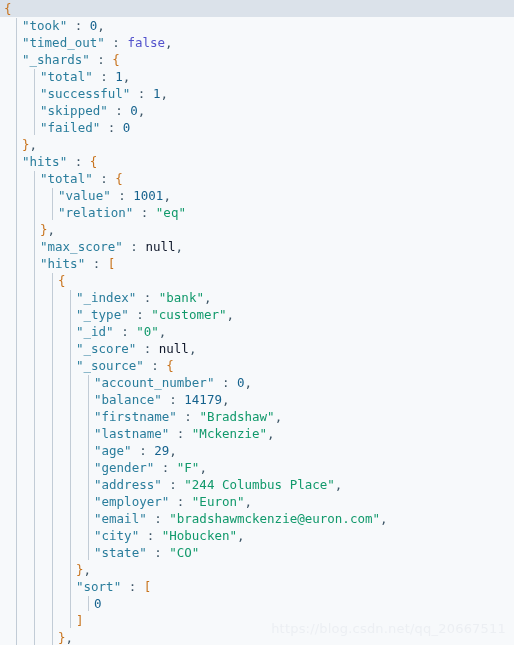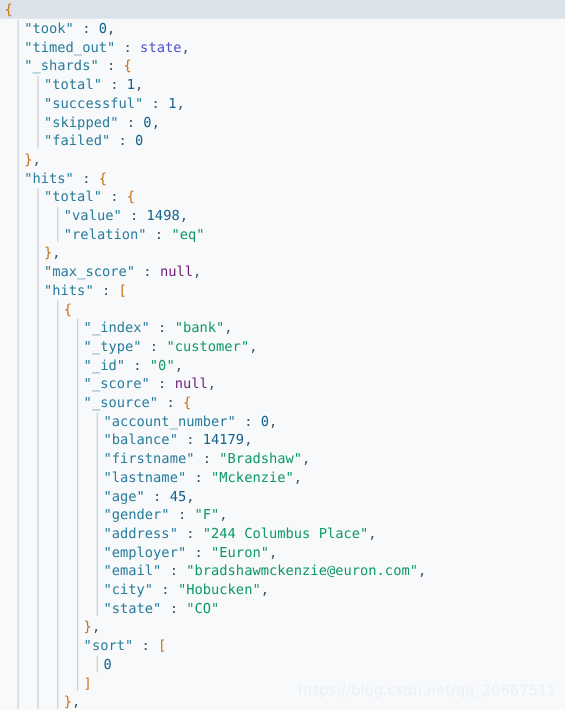--- a/index.html
+++ b/index.html
@@ -47,21 +47,21 @@
   .guide {
     position: absolute;
     width: 1px;
     background: #c2ccd6;
   }
   
   .k   { color: #2a7d9c; }           
   .s   { color: #11996b; }           
   .n   { color: #15628d; }           
   .b   { color: #5252cc; }           
-  .nl  { color: #701a75; margin-top: 21px; }           
+  .nl  { color: #0f172a; margin-top: 21px; }           
   .p   { color: #3d5566; }           
   .br  { color: #c8731c; }
   .watermark {
     position: absolute;
     right: 8px;
     bottom: 8px;
     z-index: 3;
     color: #eceff3;
     font-family: "DejaVu Sans", "Liberation Sans", sans-serif;
     font-size: 13px;
@@ -82,45 +82,45 @@
       <div class="guide" style="left: 52px; top: 188px; height: 32px;"></div>
       <div class="guide" style="left: 52px; top: 273px; height: 372px;"></div>
       <div class="guide" style="left: 70px; top: 290px; height: 338px;"></div>
       <div class="guide" style="left: 88px; top: 375px; height: 185px;"></div>
       <div class="guide" style="left: 88px; top: 596px; height: 15px;"></div>
     </div>
 
   <div id="code">
       <div class="line current" style="padding-left: 4px;"><span class="br">{</span></div>
       <div class="line" style="padding-left: 22px;"><span class="k">"took"</span><span class="p"> : </span><span class="n">0</span><span class="p">,</span></div>
-      <div class="line" style="padding-left: 22px;"><span class="k">"timed_out"</span><span class="p"> : </span><span class="b">state</span><span class="p">,</span></div>
+      <div class="line" style="padding-left: 22px;"><span class="k">"timed_out"</span><span class="p"> : </span><span class="b">false</span><span class="p">,</span></div>
       <div class="line" style="padding-left: 22px;"><span class="k">"_shards"</span><span class="p"> : </span><span class="br">{</span></div>
       <div class="line" style="padding-left: 40px;"><span class="k">"total"</span><span class="p"> : </span><span class="n">1</span><span class="p">,</span></div>
       <div class="line" style="padding-left: 40px;"><span class="k">"successful"</span><span class="p"> : </span><span class="n">1</span><span class="p">,</span></div>
       <div class="line" style="padding-left: 40px;"><span class="k">"skipped"</span><span class="p"> : </span><span class="n">0</span><span class="p">,</span></div>
       <div class="line" style="padding-left: 40px;"><span class="k">"failed"</span><span class="p"> : </span><span class="n">0</span></div>
       <div class="line" style="padding-left: 22px;"><span class="br">}</span><span class="p">,</span></div>
       <div class="line" style="padding-left: 22px;"><span class="k">"hits"</span><span class="p"> : </span><span class="br">{</span></div>
       <div class="line" style="padding-left: 40px;"><span class="k">"total"</span><span class="p"> : </span><span class="br">{</span></div>
-      <div class="line" style="padding-left: 58px;"><span class="k">"value"</span><span class="p"> : </span><span class="n">1498</span><span class="p">,</span></div>
+      <div class="line" style="padding-left: 58px;"><span class="k">"value"</span><span class="p"> : </span><span class="n">1001</span><span class="p">,</span></div>
       <div class="line" style="padding-left: 58px;"><span class="k">"relation"</span><span class="p"> : </span><span class="s">"eq"</span></div>
       <div class="line" style="padding-left: 40px;"><span class="br">}</span><span class="p">,</span></div>
       <div class="line" style="padding-left: 40px;"><span class="k">"max_score"</span><span class="p"> : </span><span class="nl">null</span><span class="p">,</span></div>
       <div class="line" style="padding-left: 40px;"><span class="k">"hits"</span><span class="p"> : </span><span class="br">[</span></div>
       <div class="line" style="padding-left: 58px;"><span class="br">{</span></div>
       <div class="line" style="padding-left: 76px;"><span class="k">"_index"</span><span class="p"> : </span><span class="s">"bank"</span><span class="p">,</span></div>
       <div class="line" style="padding-left: 76px;"><span class="k">"_type"</span><span class="p"> : </span><span class="s">"customer"</span><span class="p">,</span></div>
       <div class="line" style="padding-left: 76px;"><span class="k">"_id"</span><span class="p"> : </span><span class="s">"0"</span><span class="p">,</span></div>
       <div class="line" style="padding-left: 76px;"><span class="k">"_score"</span><span class="p"> : </span><span class="nl">null</span><span class="p">,</span></div>
       <div class="line" style="padding-left: 76px;"><span class="k">"_source"</span><span class="p"> : </span><span class="br">{</span></div>
       <div class="line" style="padding-left: 94px;"><span class="k">"account_number"</span><span class="p"> : </span><span class="n">0</span><span class="p">,</span></div>
       <div class="line" style="padding-left: 94px;"><span class="k">"balance"</span><span class="p"> : </span><span class="n">14179</span><span class="p">,</span></div>
       <div class="line" style="padding-left: 94px;"><span class="k">"firstname"</span><span class="p"> : </span><span class="s">"Bradshaw"</span><span class="p">,</span></div>
       <div class="line" style="padding-left: 94px;"><span class="k">"lastname"</span><span class="p"> : </span><span class="s">"Mckenzie"</span><span class="p">,</span></div>
-      <div class="line" style="padding-left: 94px;"><span class="k">"age"</span><span class="p"> : </span><span class="n">45</span><span class="p">,</span></div>
+      <div class="line" style="padding-left: 94px;"><span class="k">"age"</span><span class="p"> : </span><span class="n">29</span><span class="p">,</span></div>
       <div class="line" style="padding-left: 94px;"><span class="k">"gender"</span><span class="p"> : </span><span class="s">"F"</span><span class="p">,</span></div>
       <div class="line" style="padding-left: 94px;"><span class="k">"address"</span><span class="p"> : </span><span class="s">"244 Columbus Place"</span><span class="p">,</span></div>
       <div class="line" style="padding-left: 94px;"><span class="k">"employer"</span><span class="p"> : </span><span class="s">"Euron"</span><span class="p">,</span></div>
       <div class="line" style="padding-left: 94px;"><span class="k">"email"</span><span class="p"> : </span><span class="s">"bradshawmckenzie@euron.com"</span><span class="p">,</span></div>
       <div class="line" style="padding-left: 94px;"><span class="k">"city"</span><span class="p"> : </span><span class="s">"Hobucken"</span><span class="p">,</span></div>
       <div class="line" style="padding-left: 94px;"><span class="k">"state"</span><span class="p"> : </span><span class="s">"CO"</span></div>
       <div class="line" style="padding-left: 76px;"><span class="br">}</span><span class="p">,</span></div>
       <div class="line" style="padding-left: 76px;"><span class="k">"sort"</span><span class="p"> : </span><span class="br">[</span></div>
       <div class="line" style="padding-left: 94px;"><span class="n">0</span></div>
       <div class="line" style="padding-left: 76px;"><span class="br">]</span></div>

